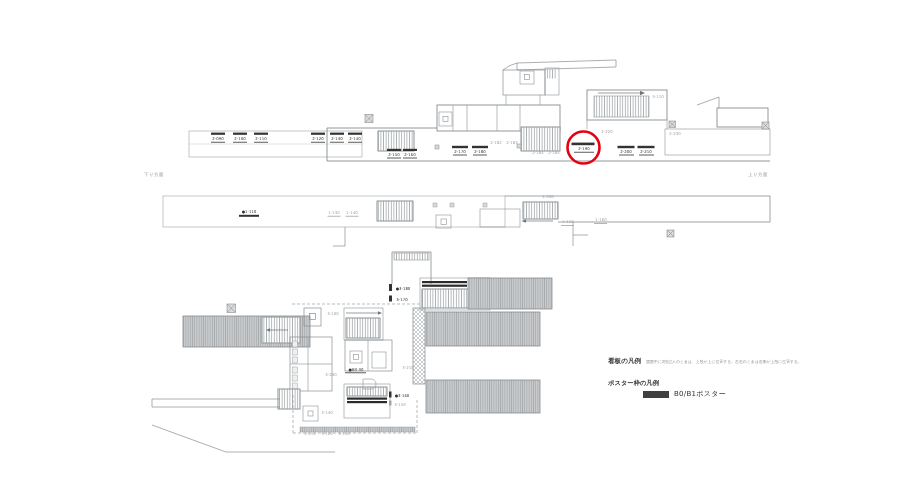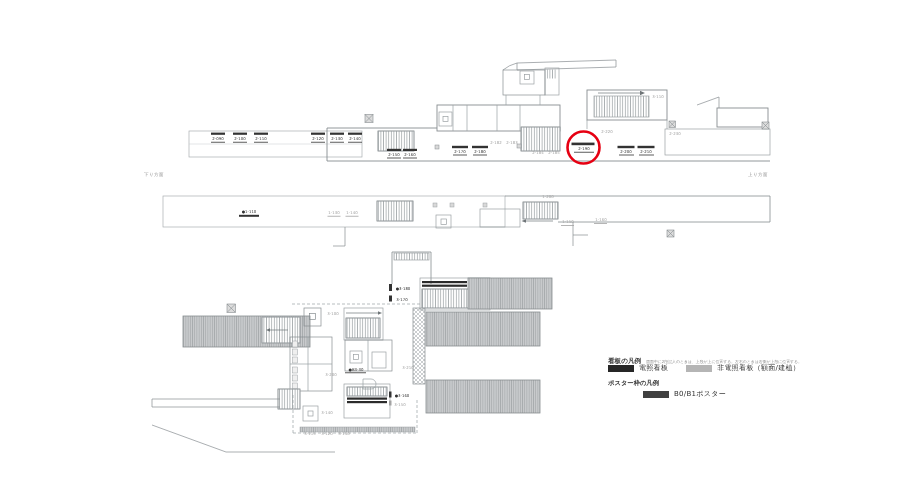--- a/index.html
+++ b/index.html
@@ -295,26 +295,20 @@
     <circle cx="583.5" cy="147.5" r="16" fill="none" stroke-width="2.6" stroke="#e60012"></circle>
   </svg>
 
   <span class="side-note note-l">下り方面</span>
   <span class="side-note note-r">上り方面</span>
 
   <div class="legend">
     <div class="lg-head">
       <span class="lg-title">看板の凡例</span><span class="lg-note">図面中に2段記入のときは、上段が上に位置する。左右のときは右側が上段に位置する。</span>
     </div>
-    <div class="lg-row lg-r1">
-      <span class="swatch" style="background: rgb(38, 38, 38);"></span>
-      <span class="lg-label">電照看板</span>
-      <span class="swatch sw-gap" style="background: rgb(181, 181, 181);"></span>
-      <span class="lg-label">非電照看板（額面/建植）</span>
-    </div>
     <div class="lg-t2">ポスター枠の凡例</div>
     <div class="lg-row lg-r2">
       <span class="swatch" style="background: rgb(64, 64, 64);"></span>
       <span class="lg-label">B0/B1ポスター</span>
     </div>
   </div>
 
 </div>
 
 </body></html>

